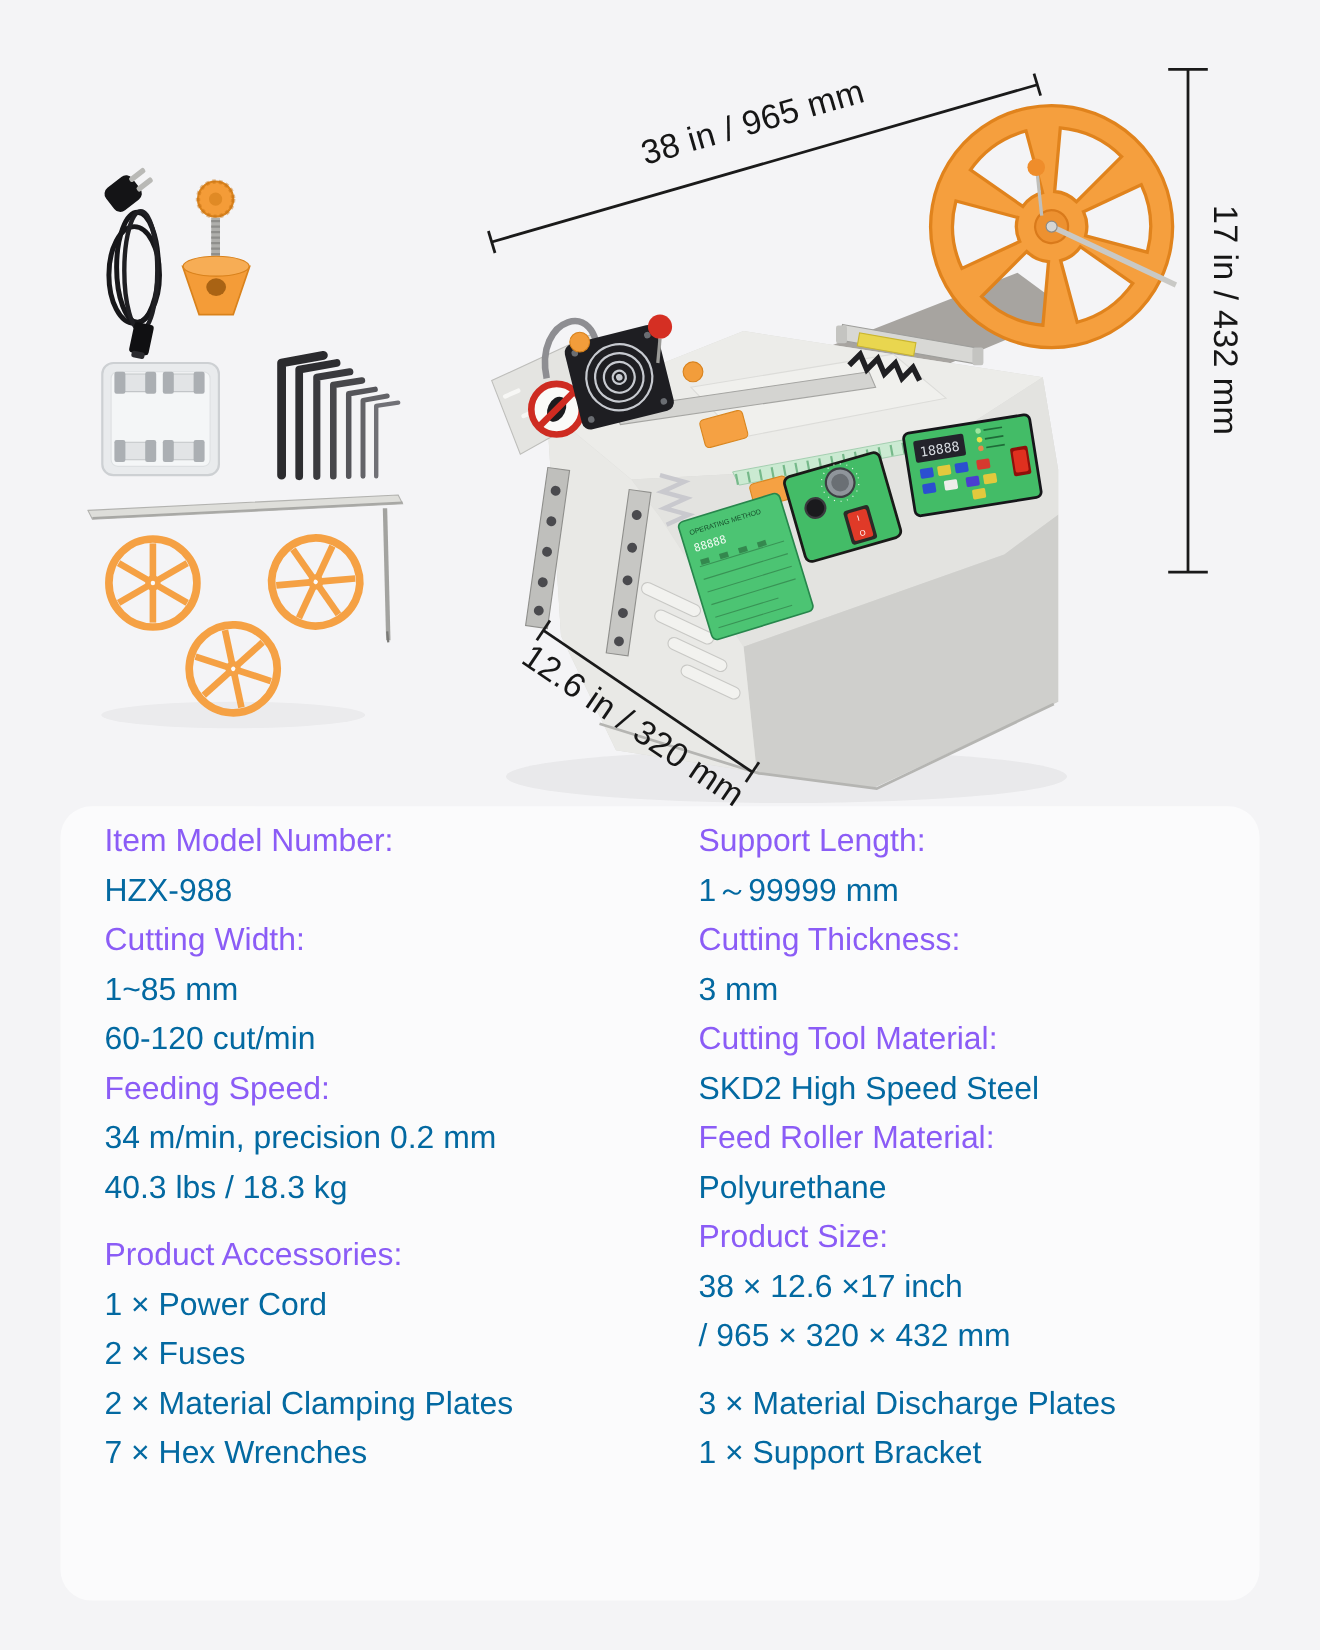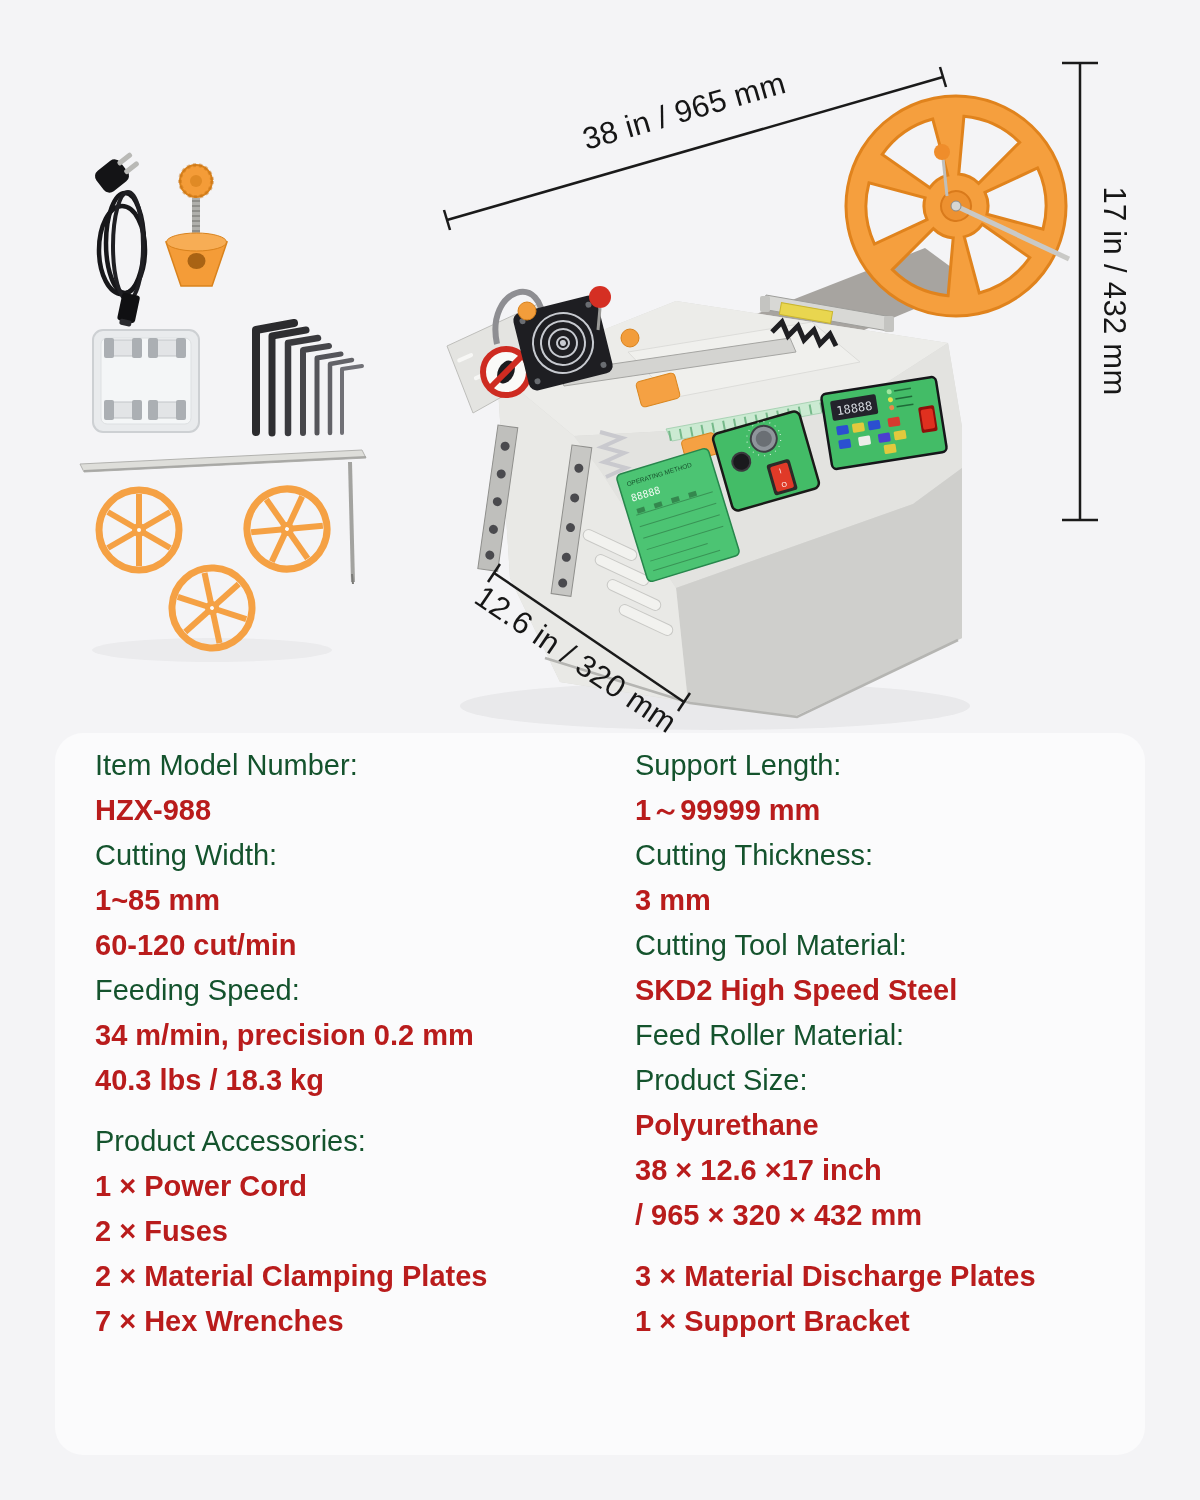--- a/index.html
+++ b/index.html
@@ -11,22 +11,22 @@
   .hero{position:absolute;top:0;left:0;width:1200px;height:735px}
   .dim-text{font-size:31px;fill:#161616;letter-spacing:.3px}
   .spec-card{
     position:absolute;left:55px;top:733px;width:1090px;height:722px;
     background:#FBFBFC;border-radius:28px;
   }
   .col{position:absolute;top:10px}
   .col.left{left:40px}
   .col.right{left:580px}
   .row{font-size:29px;line-height:45px;white-space:nowrap}
-  .row.label{color:#14532d}
-  .row.value{color:#b91c1c;font-weight:700}
+  .row.label{color:#8b5cf6}
+  .row.value{color:#0369a1;font-weight:400}
   .gap{height:16px}
   svg text{user-select:none}
 </style>
 </head>
 <body>
 
 <svg class="hero" viewBox="0 0 1200 735">
 
   <ellipse cx="715" cy="706" rx="255" ry="24" fill="rgba(30,30,30,0.05)"></ellipse>
   <ellipse cx="212" cy="650" rx="120" ry="12" fill="rgba(30,30,30,0.04)"></ellipse>
@@ -355,21 +355,21 @@
     <div class="row value">7 × Hex Wrenches</div>
   </div>
   <div class="col right">
     <div class="row label">Support Length:</div>
     <div class="row value">1～99999 mm</div>
     <div class="row label">Cutting Thickness:</div>
     <div class="row value">3 mm</div>
     <div class="row label">Cutting Tool Material:</div>
     <div class="row value">SKD2 High Speed Steel</div>
     <div class="row label">Feed Roller Material:</div>
+    <div class="row value">Polyurethane</div>
     <div class="row label">Product Size:</div>
-    <div class="row value">Polyurethane</div>
     <div class="row value">38 × 12.6 ×17 inch</div>
     <div class="row value">/ 965 × 320 × 432 mm</div>
     <div class="gap"></div>
     <div class="row value">3 × Material Discharge Plates</div>
     <div class="row value">1 × Support Bracket</div>
   </div>
 </div>
 
 </body></html>

